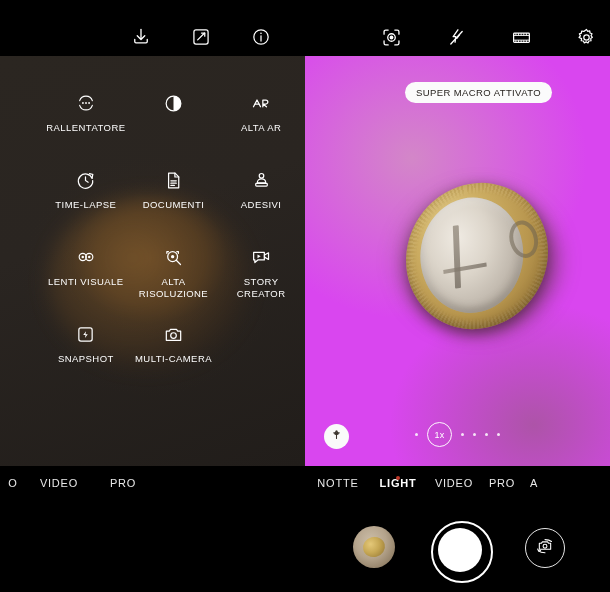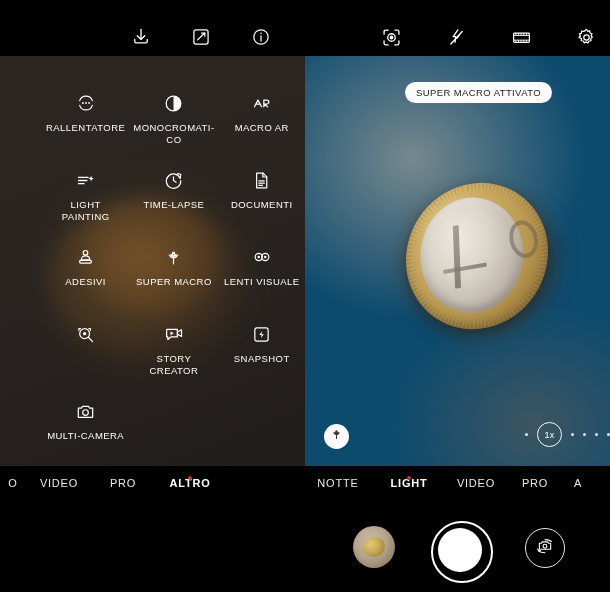--- a/index.html
+++ b/index.html
@@ -63,21 +63,21 @@
     background:
       radial-gradient(ellipse at 42% 36%, rgba(150,105,48,0.55) 0%, rgba(108,75,36,0.46) 45%, rgba(62,44,26,0.30) 72%, rgba(40,32,24,0.0) 92%);
     filter: blur(10px);
     opacity: .85;
   }
   .pane-right {
     position: absolute; left: 305px; top: 0;
     width: 305px; height: 410px;
     background:
       radial-gradient(ellipse 230px 200px at 40% 30%, #bfa994 0%, #b49e88 45%, #a8907a 78%, #9a8representing 100%);
-    background-color: #0c4a6e;
+    background-color: #d946ef;
     overflow: hidden;
   }
   .pane-right .bg-grad {
     position:absolute; inset:0;
     background:
       radial-gradient(ellipse 250px 230px at 35% 25%, rgba(206,188,168,0.55) 0%, rgba(176,154,133,0.0) 70%),
       radial-gradient(ellipse 200px 170px at 75% 90%, rgba(120,100,82,0.45) 0%, rgba(176,154,133,0.0) 72%);
   }
   .coin-shadow {
     position: absolute;
@@ -190,21 +190,21 @@
     width: 25px; height: 25px;
     border-radius: 50%;
     background: #fafafa;
     display: flex; align-items: center; justify-content: center;
     color: #3a332c;
     z-index: 10;
   }
   .zoomrow {
     position: absolute;
     left: 0; right: 0; bottom: 19px;
-    display: flex; align-items: center; justify-content: flex-end;
+    display: flex; align-items: center; justify-content: center;
     gap: 9px;
     z-index: 10;
   }
   .zdot {
     width: 3px; height: 3px; border-radius: 50%;
     background: rgba(255,255,255,0.85);
   }
   .zcur {
     width: 23px; height: 23px;
     border-radius: 50%;
@@ -221,21 +221,21 @@
     width: 610px; height: 40px;
     background: #000;
     z-index: 20;
   }
   .tabbar {
     position: absolute; top: 0; height: 40px;
     display: flex; align-items: flex-start;
     overflow: hidden;
   }
   .tabbar.left  { left: 0;   width: 305px; }
-  .tabbar.right { left: 305px; width: 305px; gap: 11px; }
+  .tabbar.right { left: 305px; width: 305px; }
   .tab {
     position: relative;
     color: #e9e9e9;
     font-size: 11px;
     letter-spacing: .8px;
     padding: 11px 0 0 0;
     flex: 0 0 auto;
     text-align: center;
   }
   .tab.active { font-weight: bold; color: #fff; }
@@ -374,45 +374,33 @@
         </div>
 
 
         <div class="mode">
           <span class="mode-ic">
             <svg width="21" height="21" viewBox="0 0 24 24" fill="none" stroke="currentColor" stroke-width="1.4">
               <circle cx="12" cy="12" r="8.4"></circle>
               <path d="M12 3.6a8.4 8.4 0 0 1 0 16.8z" fill="currentColor" stroke="none"></path>
             </svg>
           </span>
-          <span class="mode-lb">MONOCROMATI-CO</span>
         </div>
 
         <div class="mode">
           <span class="mode-ic">
             <svg width="22" height="20" viewBox="0 0 24 24" fill="none" stroke="currentColor" stroke-width="1.5" stroke-linecap="round" stroke-linejoin="round">
               <path d="M3 16.5 7.2 8.4l4.2 8.1"></path>
                 <path d="M5.1 13.3h4.3"></path>
               <path d="M14.2 16.5V8.4h3.6a2.4 2.4 0 0 1 0 4.8h-3.6l4.4 3.3"></path>
             </svg>
           </span>
-          <span class="mode-lb">MACRO AR</span>
-        </div>
-
-        <div class="mode">
-          <span class="mode-ic">
-            <svg width="21" height="21" viewBox="0 0 24 24" fill="none" stroke="currentColor" stroke-width="1.5" stroke-linecap="round">
-              <path d="M4 8.4h11"></path>
-                <path d="M4 12h9.6"></path>
-                <path d="M4 15.6h6.4"></path>
-              <path d="M18.4 6.6l.9 2.3 2.3.9-2.3.9-.9 2.3-.9-2.3-2.3-.9 2.3-.9z" fill="currentColor" stroke="none"></path>
-            </svg>
-          </span>
-          <span class="mode-lb">LIGHT PAINTING</span>
-        </div>
+          <span class="mode-lb">ALTA AR</span>
+        </div>
+
 
         <div class="mode">
           <span class="mode-ic">
             <svg width="21" height="21" viewBox="0 0 24 24" fill="none" stroke="currentColor" stroke-width="1.4" stroke-linecap="round">
               <path d="M19.6 9.6A8.2 8.2 0 1 0 20.2 12"></path>
               <path d="M16.6 4.1 20.3 5l-.7 3.9"></path>
               <path d="M12 7.9V12l3 2"></path>
             </svg>
           </span>
           <span class="mode-lb">TIME-LAPSE</span>
@@ -433,32 +421,20 @@
           <span class="mode-ic">
             <svg width="21" height="21" viewBox="0 0 24 24" fill="none" stroke="currentColor" stroke-width="1.4" stroke-linecap="round" stroke-linejoin="round">
               <circle cx="12" cy="6.6" r="2.6"></circle>
               <path d="M7.2 14.6c0-2.7 2.1-4.5 4.8-4.5s4.8 1.8 4.8 4.5z"></path>
               <rect x="5.4" y="15.4" width="13.2" height="3.1" rx="1"></rect>
             </svg>
           </span>
           <span class="mode-lb">ADESIVI</span>
         </div>
 
-        <div class="mode">
-          <span class="mode-ic">
-            <svg width="21" height="21" viewBox="0 0 24 24" fill="none" stroke="currentColor" stroke-width="1.4" stroke-linecap="round" stroke-linejoin="round">
-              <path d="M12 11.8c-1.2-1.6-1.4-3.8-.6-5.8 1.6 1 2.6 2.6 2.8 4.3"></path>
-              <path d="M12 11.8c1.2-1.6 1.4-3.8.6-5.8-1.6 1-2.6 2.6-2.8 4.3"></path>
-              <path d="M12 12.4c-2 0-3.8-1.2-4.8-3 2 -.6 4 0 5.2 1.5"></path>
-              <path d="M12 12.4c2 0 3.8-1.2 4.8-3-2-.6-4 0-5.2 1.5"></path>
-              <path d="M12 12.2v7"></path>
-            </svg>
-          </span>
-          <span class="mode-lb">SUPER MACRO</span>
-        </div>
 
         <div class="mode">
           <span class="mode-ic">
             <svg width="23" height="20" viewBox="0 0 24 24" fill="none" stroke="currentColor" stroke-width="1.4">
               <circle cx="8.1" cy="12" r="4.3"></circle>
                 <circle cx="15.9" cy="12" r="4.3"></circle>
               <circle cx="8.1" cy="12" r="1.5" fill="currentColor" stroke="none"></circle>
               <circle cx="15.9" cy="12" r="1.5" fill="currentColor" stroke="none"></circle>
             </svg>
           </span>
@@ -468,20 +444,21 @@
         <div class="mode">
           <span class="mode-ic">
             <svg width="21" height="21" viewBox="0 0 24 24" fill="none" stroke="currentColor" stroke-width="1.4" stroke-linecap="round" stroke-linejoin="round">
               <circle cx="11" cy="11" r="5.6"></circle>
               <path d="M15.2 15.2 20 20"></path>
               <path d="M6.2 5.4h-1.8v1.8"></path>
                 <path d="M15.8 5.4h1.8v1.8"></path>
               <circle cx="11" cy="11" r="1.9" fill="currentColor" stroke="none"></circle>
             </svg>
           </span>
+          <span class="mode-lb">ALTA RISOLUZIONE</span>
         </div>
 
         <div class="mode">
           <span class="mode-ic">
             <svg width="22" height="21" viewBox="0 0 24 24" fill="none" stroke="currentColor" stroke-width="1.4" stroke-linejoin="round">
               <path d="M3.6 6.2h12.2v8.6H8.4l-3.4 3v-3H3.6z"></path>
               <path d="M16 9.2 20.6 6.6v7.6L16 11.6z"></path>
               <path d="M8 8.6l3.6 2.1L8 12.8z" fill="currentColor" stroke="none"></path>
             </svg>
           </span>
@@ -552,24 +529,20 @@
     <div class="tabbar left">
       <div class="tab" style="width:26px">
         <span>O</span>
       </div>
       <div class="tab" style="width:66px">
         <span>VIDEO</span>
       </div>
       <div class="tab" style="width:62px">
         <span>PRO</span>
       </div>
-      <div class="tab active" style="width:72px">
-        <span>ALTRO</span>
-        <span class="dot"></span>
-      </div>
     </div>
 
     <div class="tabbar right">
       <div class="tab" style="width:62px;margin-left:2px">
         <span>NOTTE</span>
       </div>
       <div class="tab active" style="width:58px">
         <span>LIGHT</span>
         <span class="dot"></span>
       </div>

